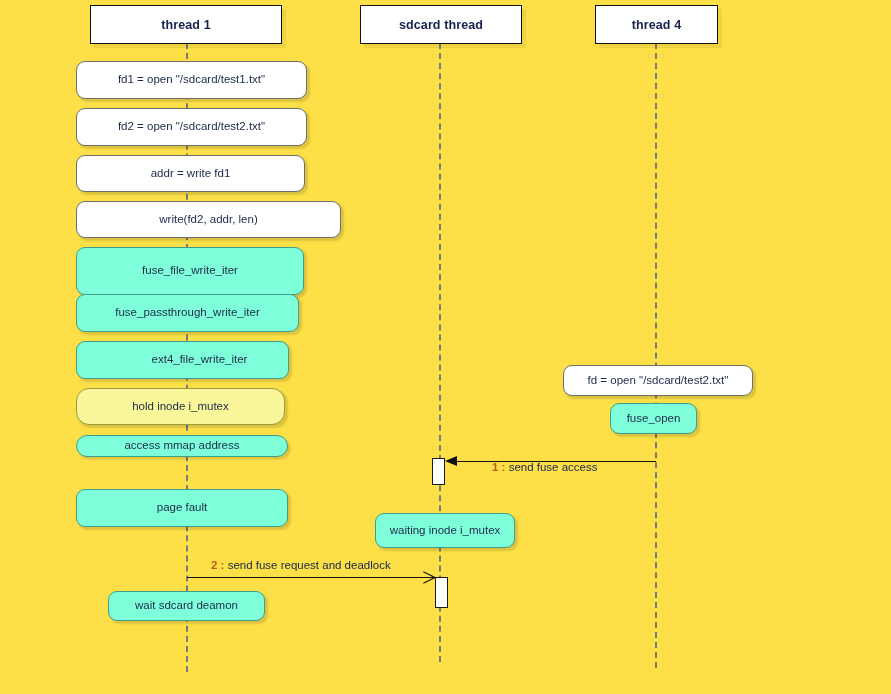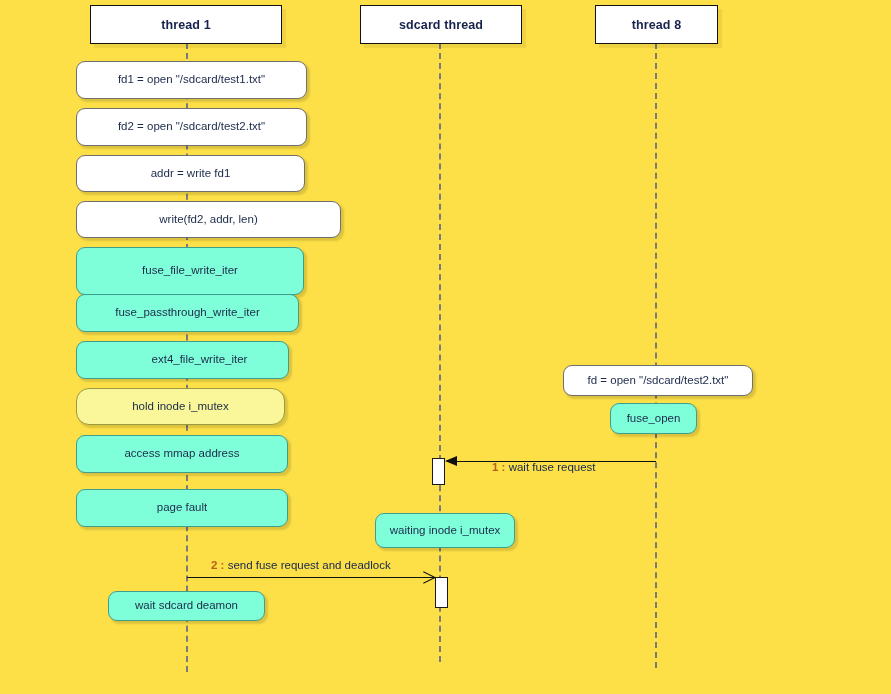--- a/index.html
+++ b/index.html
@@ -135,21 +135,21 @@
   <div class="lifeline" style="left:439px; top:43px; height:619px;"></div>
   <div class="lifeline" style="left:655px; top:43px; height:625px;"></div>
 
   <div class="header-box" style="left:90px; top:5px; width:192px; height:39px;">
     <span>thread 1</span>
   </div>
   <div class="header-box" style="left:360px; top:5px; width:162px; height:39px;">
     <span>sdcard thread</span>
   </div>
   <div class="header-box" style="left:595px; top:5px; width:123px; height:39px;">
-    <span>thread 8</span>
+    <span>thread 4</span>
   </div>
 
   <div class="act-box white" style="left:76px; top:61px; width:231px; height:38px;">
     <span>fd1 = open "/sdcard/test1.txt"</span>
   </div>
 
   <div class="act-box white" style="left:76px; top:108px; width:231px; height:38px;">
     <span>fd2 = open "/sdcard/test2.txt"</span>
   </div>
 
@@ -170,21 +170,21 @@
   </div>
 
   <div class="act-box cyan" style="left:76px; top:341px; width:213px; height:38px;padding-left:42px;">
     <span>ext4_file_write_iter</span>
   </div>
 
   <div class="act-box yellow" style="left:76px; top:388px; width:209px; height:37px;border-radius:13px;">
     <span>hold inode i_mutex</span>
   </div>
 
-  <div class="act-box cyan" style="left:76px; top:435px; width:212px; height:38px;">
+  <div class="act-box cyan" style="left:76px; top:435px; width:212px; height:22px;border-radius:12px;">
     <span>access mmap address</span>
   </div>
 
   <div class="act-box cyan" style="left:76px; top:489px; width:212px; height:38px;">
     <span>page fault</span>
   </div>
 
   <div class="act-box cyan" style="left:108px; top:591px; width:157px; height:30px;">
     <span>wait sdcard deamon</span>
   </div>
@@ -201,21 +201,21 @@
     <span>fuse_open</span>
   </div>
 
   <div class="activation" style="left:432px; top:458px; width:13px; height:27px;"></div>
   <div class="activation" style="left:435px; top:577px; width:13px; height:31px;"></div>
 
   <div class="msg-line" style="left:447px; top:461px; width:209px;"></div>
   <div class="arrow-head left" style="left:445px; top:456px;"></div>
   <div class="msg-label" style="left:492px; top:461px;">
     <span class="seq">1 :</span>
-    <span>wait fuse request</span>
+    <span>send fuse access</span>
   </div>
 
   <div class="msg-line" style="left:187px; top:577px; width:248px;"></div>
   <div class="arrow-head openright" style="left:422px; top:577px;"></div>
   <div class="msg-label" style="left:211px; top:559px;">
     <span class="seq">2 :</span>
     <span>send fuse request and deadlock</span>
   </div>
 
 </div>

